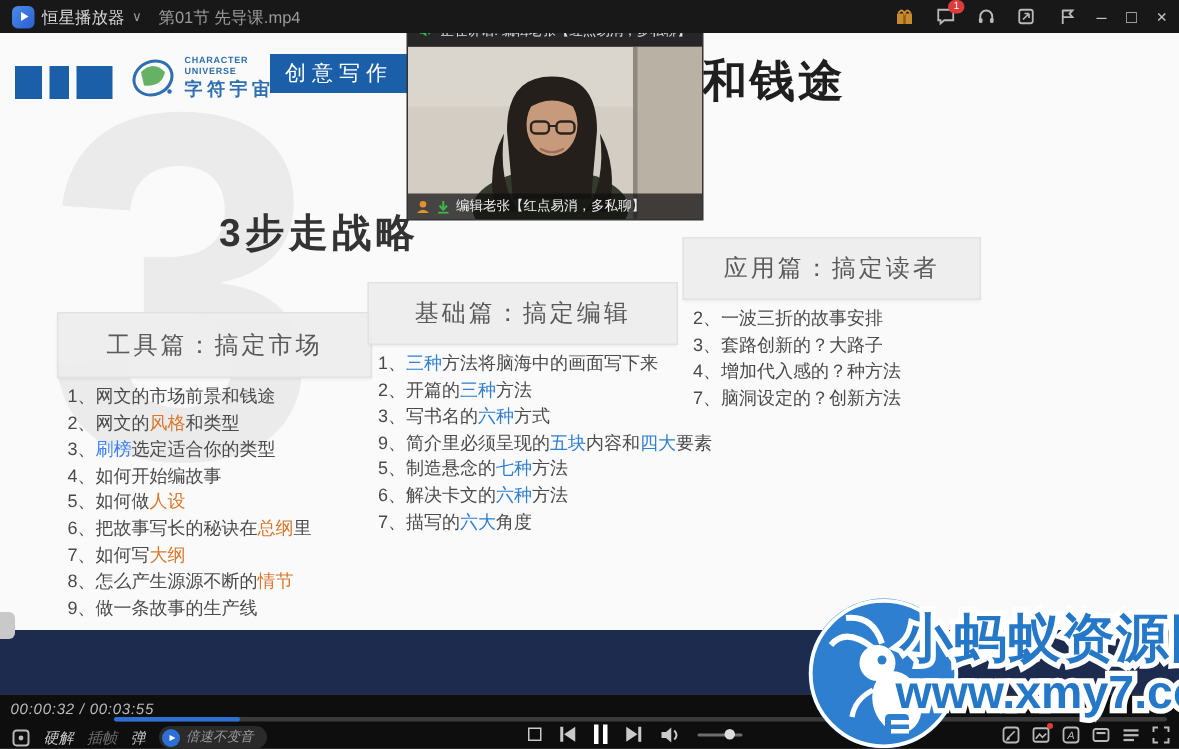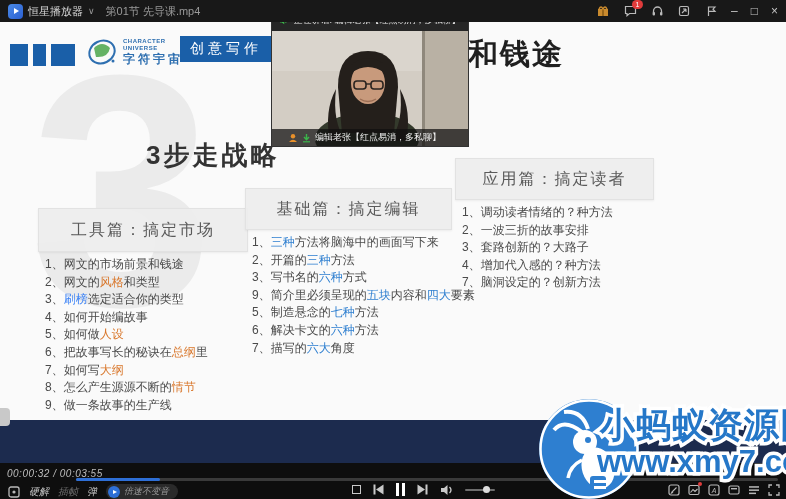--- a/index.html
+++ b/index.html
@@ -44,21 +44,21 @@
   .list2{left:462px;top:182px;width:195px;}
   .list-item{height:17.6px;line-height:17.6px;font-size:12px;color:#4a4a4a;white-space:nowrap;}
 
   .side-toggle{position:absolute;left:0;top:386px;width:10px;height:18px;background:#c9c9c9;border-radius:0 4px 4px 0;z-index:3;}
 
   
   .webcam{position:absolute;left:272px;top:10px;width:196px;height:136px;background:#101010;z-index:20;box-shadow:0 0 0 1px #333;}
   .wc-top{height:21px;background:#262626;display:flex;align-items:center;gap:5px;padding:0 7px;box-sizing:border-box;}
   .wc-top span{font-size:9px;color:#e0e0e0;white-space:nowrap;overflow:hidden;}
   .wc-video{position:relative;height:115px;overflow:hidden;}
-  .wc-bottom{position:absolute;left:0;right:0;bottom:0;height:17px;background:rgba(15,15,15,0.72);display:flex;align-items:center;gap:4px;padding:0 16px;box-sizing:border-box;}
+  .wc-bottom{position:absolute;left:0;right:0;bottom:0;height:17px;background:rgba(15,15,15,0.72);display:flex;align-items:center;gap:4px;padding:0 5px;box-sizing:border-box;}
   .wc-bottom span{font-size:9px;color:#f0f0f0;white-space:nowrap;}
 
   
   .controlbar{position:absolute;left:0;right:0;bottom:0;height:36px;background:#0e0e0e;z-index:45;font-style:italic;}
   .time{position:absolute;left:7px;top:5px;font-size:10px;color:#bdbdbd;letter-spacing:0.5px;}
   .progress-track{position:absolute;left:76px;right:8px;top:15px;height:3px;background:#3a3a3a;border-radius:2px;z-index:60;}
   .progress-fill{height:3px;background:#2e6fd6;border-radius:2px;width:0;}
   .ctl-left{position:absolute;left:8px;top:21px;display:flex;align-items:center;gap:9px;z-index:60;}
   .ctl-label{font-size:10px;color:#c9c9c9;}
   .ctl-label.dim{color:#6e6e6e;}
@@ -182,21 +182,20 @@
     <div class="section-list list1">
         <div class="list-item"><span>1、</span><span style="color: rgb(46, 127, 208);">三种</span><span>方法将脑海中的画面写下来</span></div>
         <div class="list-item"><span>2、开篇的</span><span style="color: rgb(46, 127, 208);">三种</span><span>方法</span></div>
         <div class="list-item"><span>3、写书名的</span><span style="color: rgb(46, 127, 208);">六种</span><span>方式</span></div>
         <div class="list-item"><span>9、简介里必须呈现的</span><span style="color: rgb(46, 127, 208);">五块</span><span>内容和</span><span style="color: rgb(46, 127, 208);">四大</span><span>要素</span></div>
         <div class="list-item"><span>5、制造悬念的</span><span style="color: rgb(46, 127, 208);">七种</span><span>方法</span></div>
         <div class="list-item"><span>6、解决卡文的</span><span style="color: rgb(46, 127, 208);">六种</span><span>方法</span></div>
         <div class="list-item"><span>7、描写的</span><span style="color: rgb(46, 127, 208);">六大</span><span>角度</span></div>
       </div>
     <div class="section-list list2">
-        <div class="list-item"><span>1、调动读者情绪的？种方法</span></div>
         <div class="list-item"><span>2、一波三折的故事安排</span></div>
         <div class="list-item"><span>3、套路创新的？大路子</span></div>
         <div class="list-item"><span>4、增加代入感的？种方法</span></div>
         <div class="list-item"><span>7、脑洞设定的？创新方法</span></div>
       </div>
 
     <div class="navy-band"></div>
     <div class="side-toggle"></div>
   </div>
 

